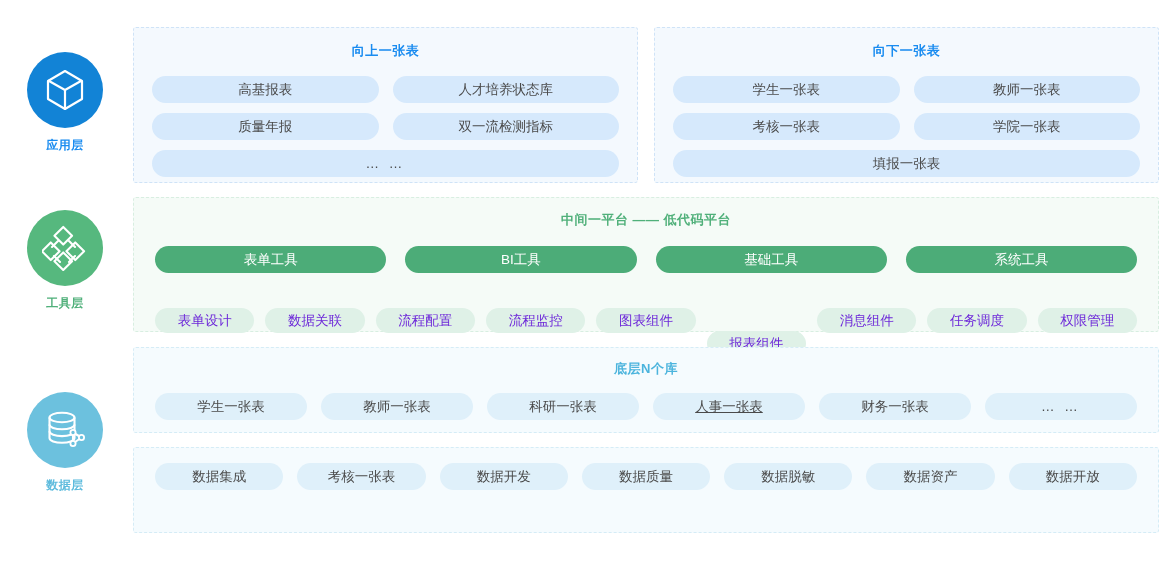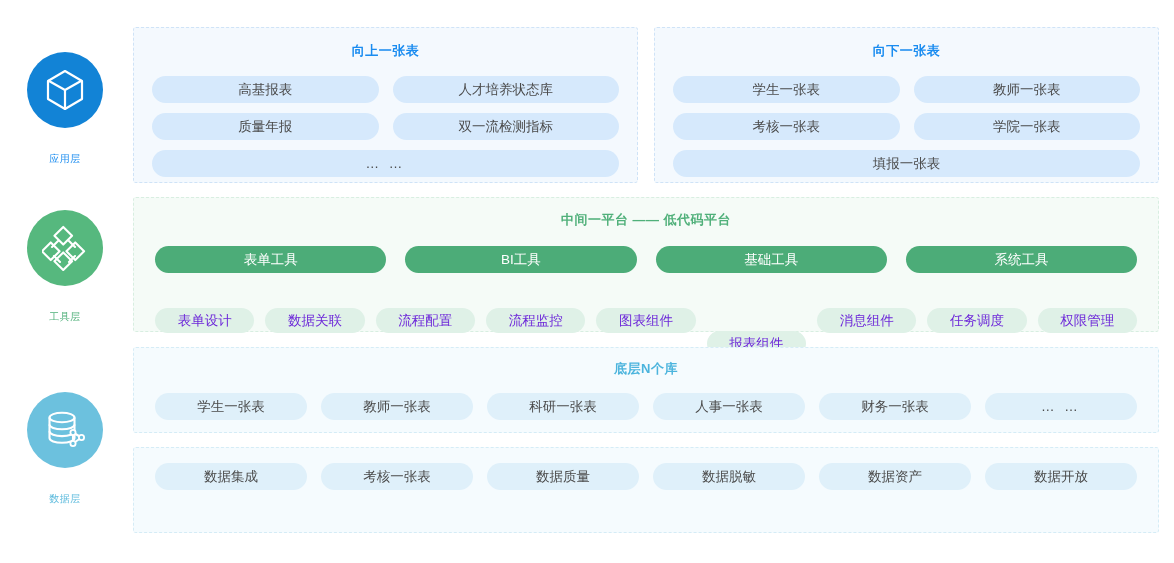--- a/index.html
+++ b/index.html
@@ -34,23 +34,23 @@
   }
   .badge-circle {
     width: 76px; height: 76px;
     border-radius: 50%;
     display: flex;
     align-items: center;
     justify-content: center;
   }
   .badge-circle svg { display: block; }
   .badge-label {
-    margin-top: 24px;
-    font-size: 10px;
-    font-weight: normal;
+    margin-top: 9px;
+    font-size: 12px;
+    font-weight: bold;
     letter-spacing: .5px;
   }
 
   
   .panel {
     position: absolute;
     border-radius: 3px;
   }
   .panel-title {
     text-align: center;
@@ -228,31 +228,32 @@
     </div>
   </div>
 
   <div class="panel panel-cyan" style="left:133px; top:347px; width:1026px; height:86px;">
     <div class="panel-title title-cyan" style="margin-top:12px;">底层N个库</div>
 
     <div class="row" style="margin:15px 21px 0 21px; gap:14px;">
       <div class="pill pill-cyan" style="flex:1;">学生一张表</div>
       <div class="pill pill-cyan" style="flex:1;">教师一张表</div>
       <div class="pill pill-cyan" style="flex:1;">科研一张表</div>
-      <div class="pill pill-cyan" style="flex:1;">人事一张表</div>
+      <div class="pill pill-cyan" style="flex:1;text-decoration:underline;">人事一张表</div>
       <div class="pill pill-cyan" style="flex:1;">财务一张表</div>
       <div class="pill pill-cyan" style="flex:1; letter-spacing:3px;">… …</div>
     </div>
   </div>
 
   <div class="panel panel-cyan" style="left:133px; top:447px; width:1026px; height:86px;">
 
     <div class="row" style="margin:15px 21px 0 21px; gap:14px;">
       <div class="pill pill-cyan" style="flex:1;">数据集成</div>
       <div class="pill pill-cyan" style="flex:1;">考核一张表</div>
+      <div class="pill pill-cyan" style="flex:1;">数据开发</div>
       <div class="pill pill-cyan" style="flex:1;">数据质量</div>
       <div class="pill pill-cyan" style="flex:1;">数据脱敏</div>
       <div class="pill pill-cyan" style="flex:1;">数据资产</div>
       <div class="pill pill-cyan" style="flex:1;">数据开放</div>
     </div>
   </div>
 
 </div>
 
 </body></html>

